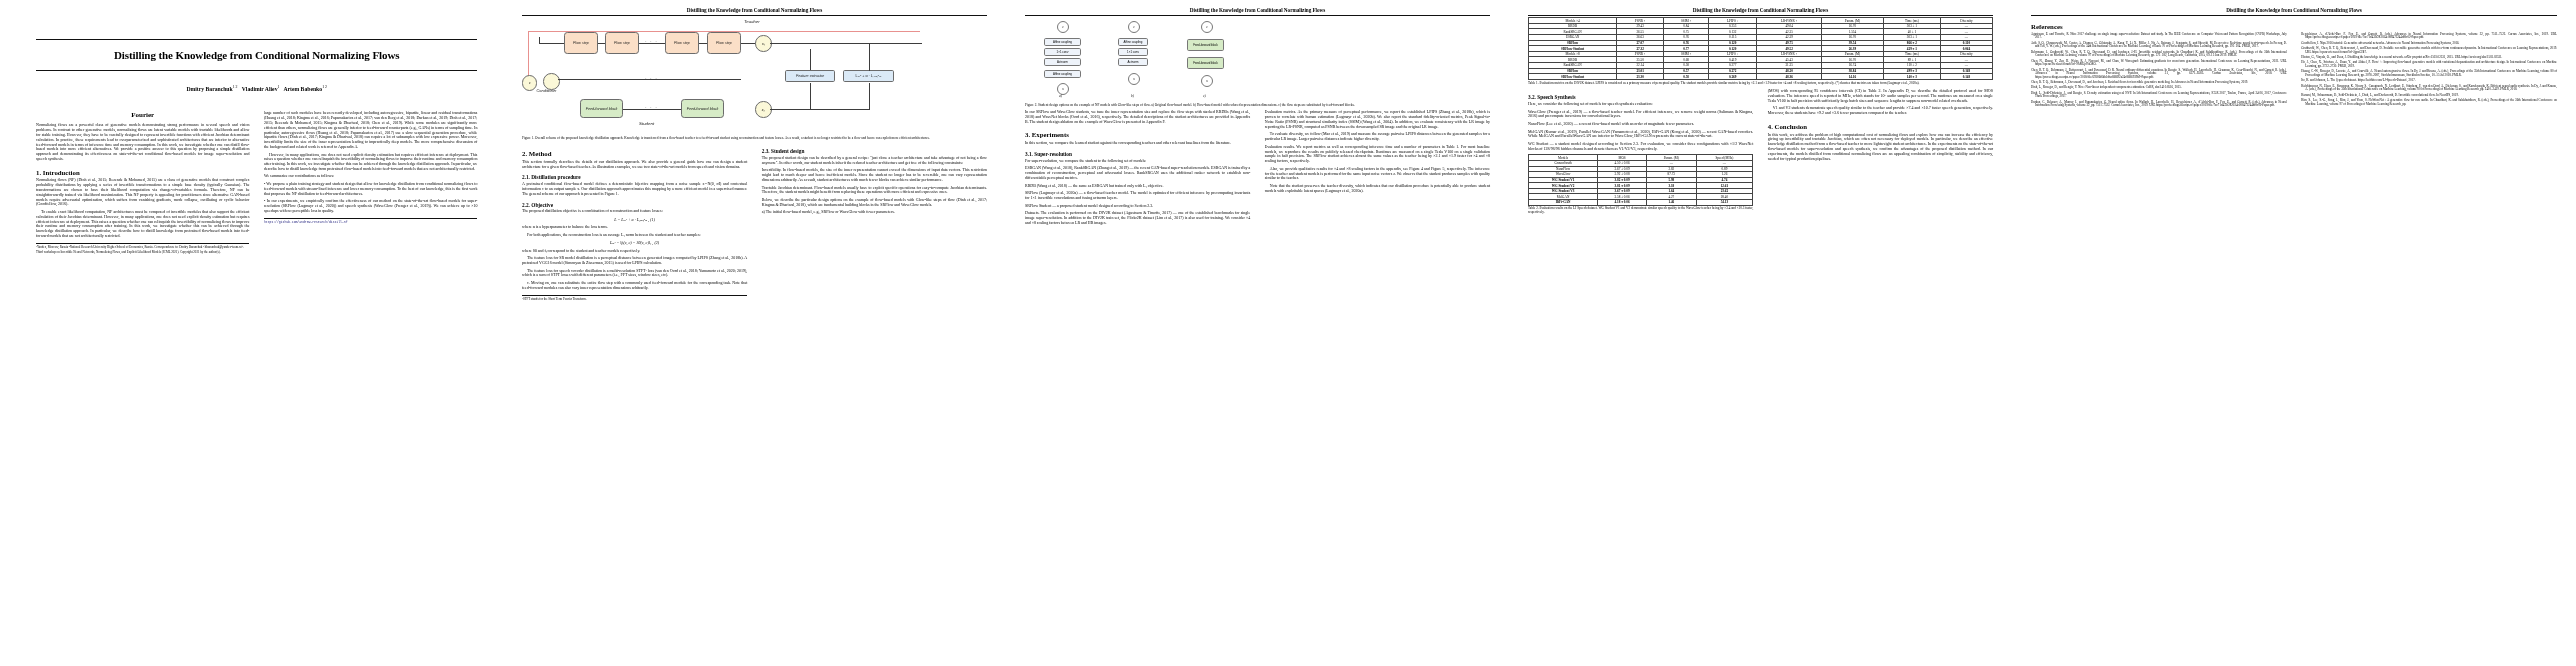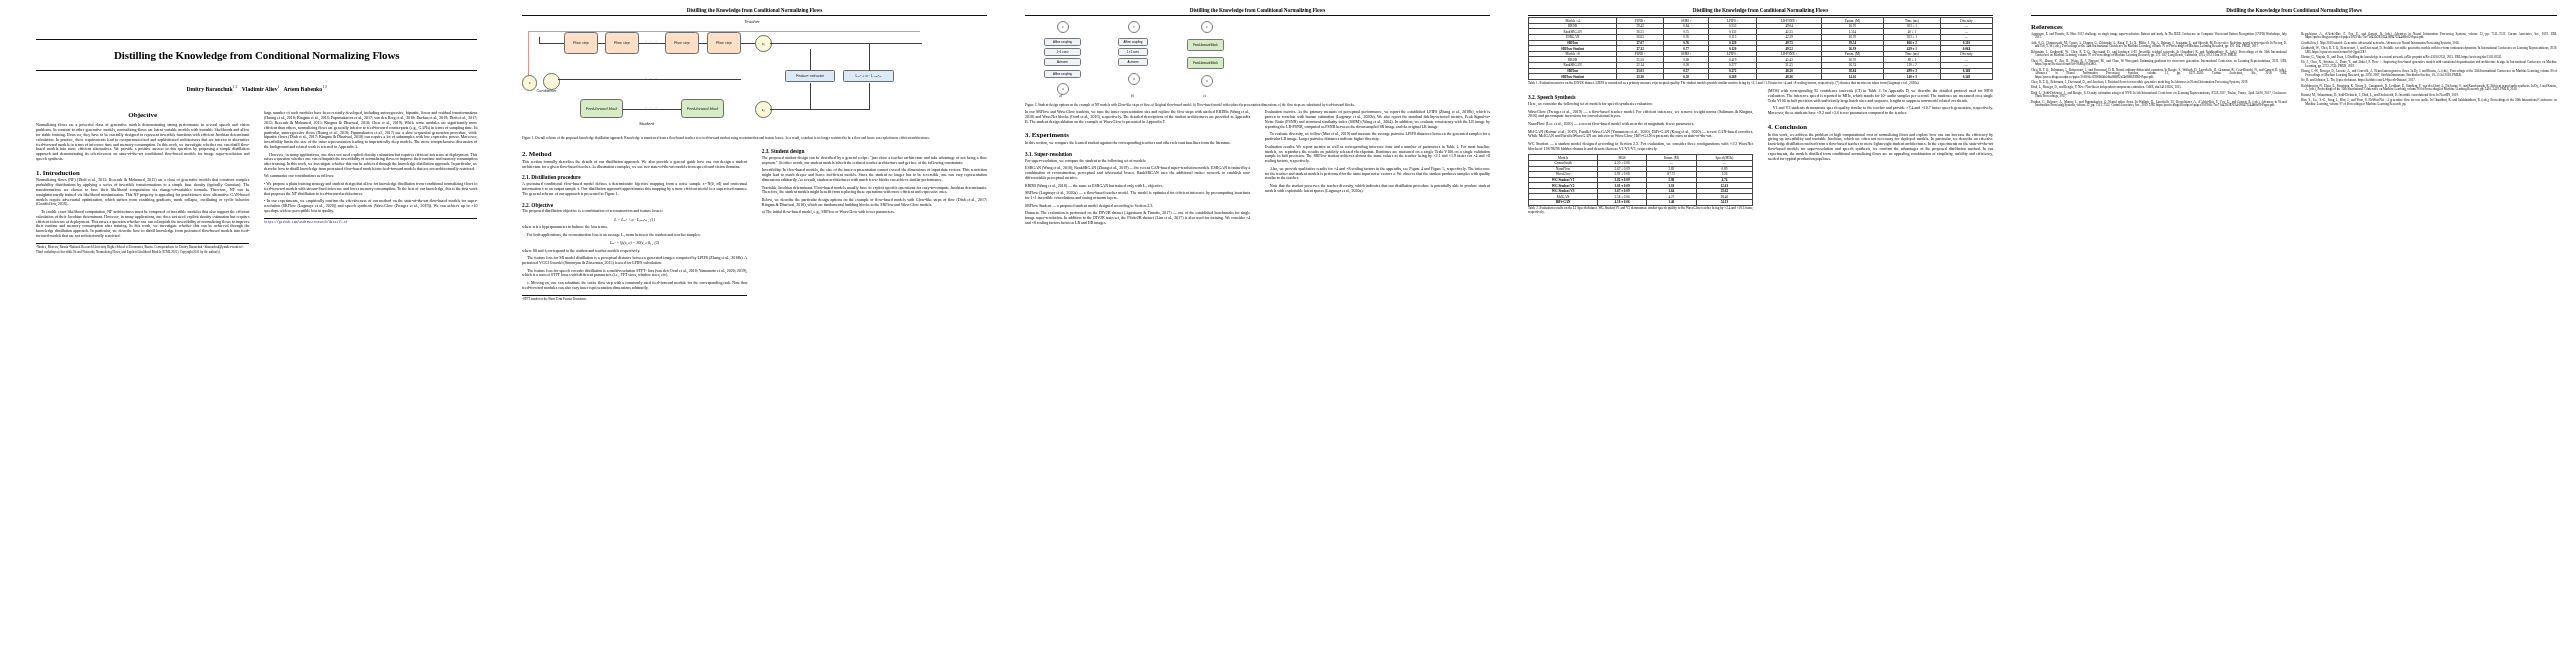--- a/index.html
+++ b/index.html
@@ -115,21 +115,21 @@
     <div class="paper-title">Distilling the Knowledge from Conditional Normalizing Flows</div>
     <hr class="title-rule-bot">
     <div class="authors">
       <span>Dmitry Baranchuk</span><sup>1 2</sup>&nbsp;&nbsp;
       <span>Vladimir Aliev</span><sup>1</sup>&nbsp;&nbsp;
       <span>Artem Babenko</span><sup>1 2</sup>
     </div>
 
     <div class="cols2">
       <div class="col">
-        <div class="h-abs">Objective</div>
+        <div class="h-abs">Fourier</div>
         <p class="abs">Normalizing flows are a powerful class of generative models demonstrating strong performance in several speech and vision problems. In contrast to other generative models, normalizing flows are latent variable models with tractable likelihoods and allow for stable training. However, they have to be carefully designed to represent invertible functions with efficient Jacobian determinant calculation. In practice, these requirements lead to overparameterized and sophisticated architectures that are inferior to alternative feed-forward models in terms of inference time and memory consumption. In this work, we investigate whether one can distill flow-based models into more efficient alternatives. We provide a positive answer to this question by proposing a simple distillation approach and demonstrating its effectiveness on state-of-the-art conditional flow-based models for image super-resolution and speech synthesis.</p>
         <div class="h1">1. Introduction</div>
         <p class="body noind">Normalizing flows (NF) (Dinh et al., 2015; Rezende &amp; Mohamed, 2015) are a class of generative models that construct complex probability distributions by applying a series of invertible transformations to a simple base density (typically Gaussian). The transformations are chosen to have their likelihood computation via change-of-variables formula. Therefore, NF can be straightforwardly trained via likelihood maximization. This NF property is appealing for practitioners since alternative GAN-based models require adversarial optimization, which suffers from vanishing gradients, mode collapse, oscillating or cyclic behavior (Goodfellow, 2016).</p>
         <p class="body">To enable exact likelihood computation, NF architectures must be composed of invertible modules that also support the efficient calculation of their Jacobian determinant. However, in many applications, one does not need explicit density estimation but requires efficient inference at deployment. This raises a question whether one can relinquish the invertibility of normalizing flows to improve their runtime and memory consumption after training. In this work, we investigate whether this can be achieved through the knowledge distillation approach. In particular, we describe how to distill knowledge from pretrained flow-based models into feed-forward models that are not architecturally restricted.</p>
         <div class="fn">
           <p>¹Yandex, Moscow, Russia ²National Research University Higher School of Economics, Russia. Correspondence to: Dmitry Baranchuk &lt;dbaranchuk@yandex-team.ru&gt;.</p>
           <p>Third workshop on Invertible Neural Networks, Normalizing Flows, and Explicit Likelihood Models (ICML 2021). Copyright 2021 by the author(s).</p>
         </div>
       </div>
 

